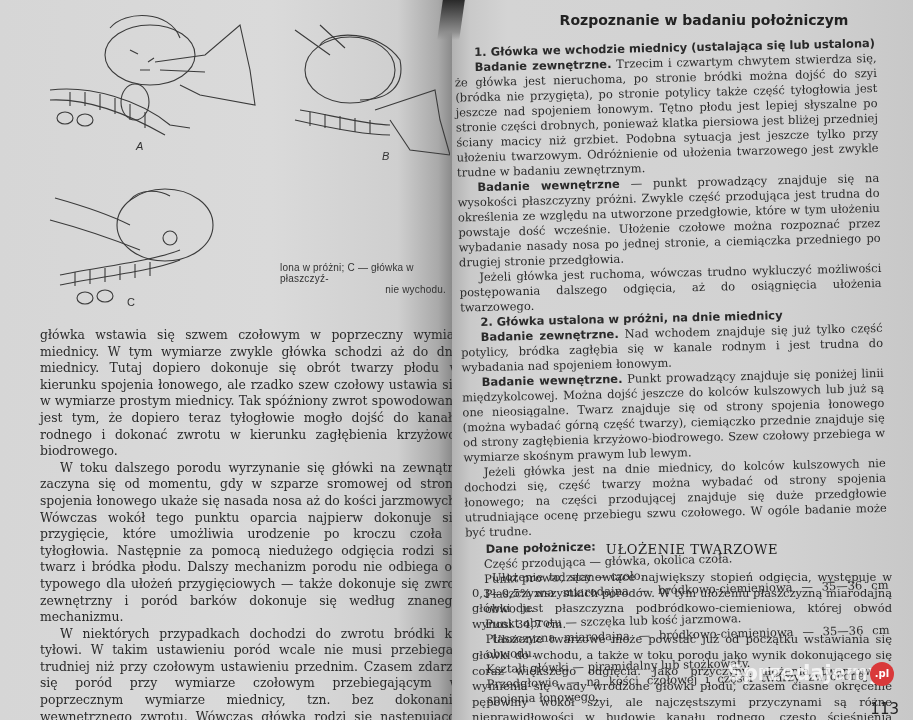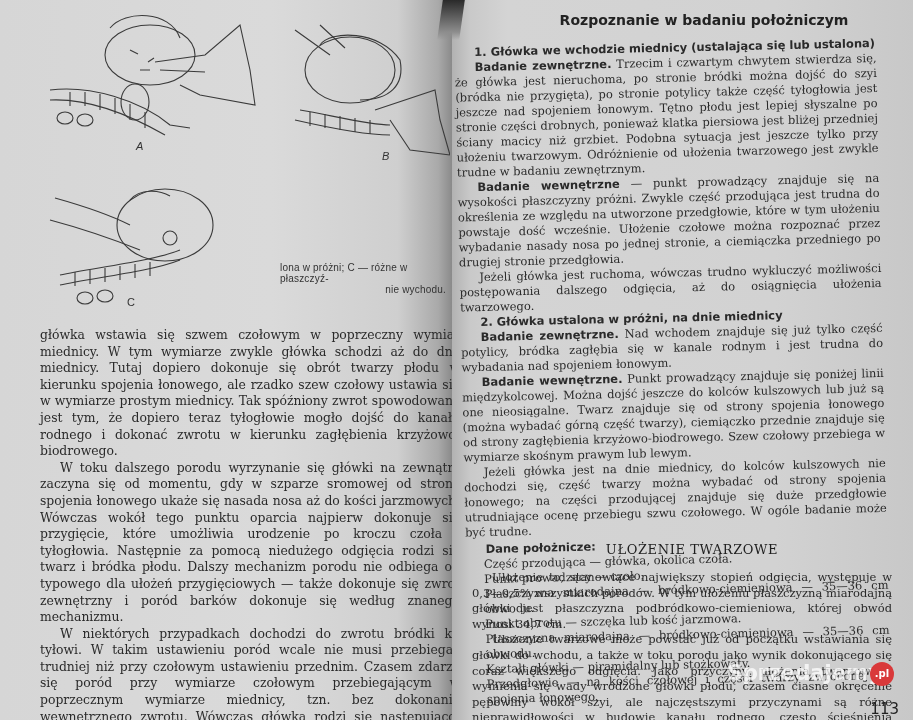--- a/index.html
+++ b/index.html
@@ -121,21 +121,21 @@
         <ellipse cx="55" cy="298" rx="8" ry="6"></ellipse>
           <ellipse cx="75" cy="296" rx="8" ry="6"></ellipse>
       </g>
     </svg>
     <span class="fig-label" style="left:106px;top:140px;">A</span>
     <span class="fig-label" style="left:352px;top:150px;">B</span>
     <span class="fig-label" style="left:97px;top:296px;font-style:normal;">C</span>
   </div>
 
   <div class="caption">
-    <span style="display:block">lona w próżni; C — różne w płaszczyź-</span>
+    <span style="display:block">lona w próżni; C — główka w płaszczyź-</span>
     <span class="last">nie wychodu.</span>
   </div>
 
   <div class="left-text">
     <p>główka wstawia się szwem czołowym w poprzeczny wymiar miednicy. W tym wymiarze zwykle główka schodzi aż do dna miednicy. Tutaj dopiero dokonuje się obrót twarzy płodu w kierunku spojenia łonowego, ale rzadko szew czołowy ustawia się w wymiarze prostym miednicy. Tak spóźniony zwrot spowodowany jest tym, że dopiero teraz tyłogłowie mogło dojść do kanału rodnego i dokonać zwrotu w kierunku zagłębienia krzyżowo-biodrowego.</p>
     <p class="indent">W toku dalszego porodu wyrzynanie się główki na zewnątrz zaczyna się od momentu, gdy w szparze sromowej od strony spojenia łonowego ukaże się nasada nosa aż do kości jarzmowych. Wówczas wokół tego punktu oparcia najpierw dokonuje się przygięcie, które umożliwia urodzenie po kroczu czoła i tyłogłowia. Następnie za pomocą niedużego odgięcia rodzi się twarz i bródka płodu. Dalszy mechanizm porodu nie odbiega od typowego dla ułożeń przygięciowych — także dokonuje się zwrot zewnętrzny i poród barków dokonuje się według znanego mechanizmu.</p>
     <p class="indent">W niektórych przypadkach dochodzi do zwrotu bródki ku tyłowi. W takim ustawieniu poród wcale nie musi przebiegać trudniej niż przy czołowym ustawieniu przednim. Czasem zdarza się poród przy wymiarze czołowym przebiegającym w poprzecznym wymiarze miednicy, tzn. bez dokonania wewnętrznego zwrotu. Wówczas główka rodzi się następująco: najpierw ukazuje się w szparze sromowej czoło i przednie ciemiączko z jednej strony, a następnie z drugiej — tyłogłowie poprzez boczne zgięcie. Następnie rodzi się tyłogłowie przez przygięcie główki lub bródka płodu przez niewielkie odgięcie.</p>
 
   </div>
 </div>

